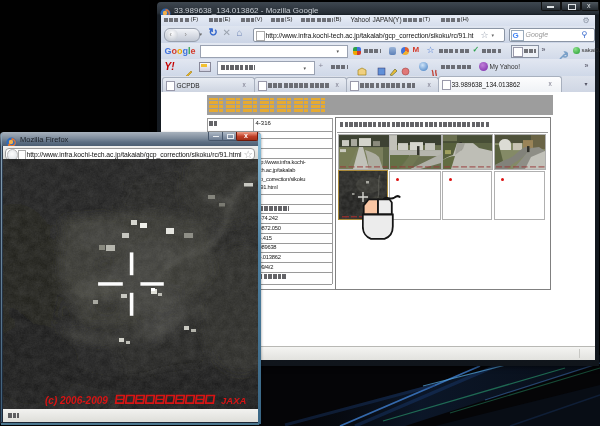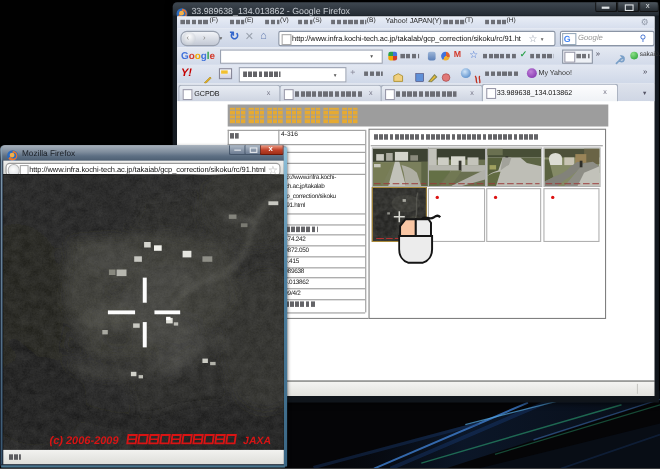--- a/index.html
+++ b/index.html
@@ -41,21 +41,21 @@
 </svg>
 
 <div class="abs" id="mainwin" style="left:157px;top:2px;width:442px;height:364px;background:linear-gradient(180deg,#3e4750 0,#272e36 11px,#171d24 13px,#10151b 100%);border-radius:4px 4px 0 0;box-shadow:0 0 6px rgba(0,0,0,.8);">
   <div class="abs" style="left:3px;top:3px;width:12px;height:11px;">
     <svg width="12" height="11">
           <circle cx="5.5" cy="5.5" r="5" fill="#2b6bc0"></circle>
           <path d="M5.5 1 A4.5 4.5 0 1 1 1.6 8 L3.5 6 A2.6 2.6 0 1 0 5.5 3 Z" fill="#e8762a"></path>
           <circle cx="5" cy="5" r="2.2" fill="#f4b04a"></circle>
         </svg>
   </div>
-  <div class="txt" style="left:17px;top:4px;font-size:8px;color:#c8cdd3;">33.989638_134.013862 - Google Firefox</div>
+  <div class="txt" style="left:17px;top:4px;font-size:8px;color:#c8cdd3;">33.989638_134.013862 - Mozilla Google</div>
   <div class="abs" style="left:384px;top:0px;width:18px;height:8px;background:linear-gradient(#4e565e,#23292f);border:1px solid #111;border-top:0;border-radius:0 0 2px 2px;">
         <div class="abs" style="left:5px;top:4px;width:7px;height:2px;background:#dfe3e6;"></div>
       </div>
   <div class="abs" style="left:404px;top:0px;width:18px;height:8px;background:linear-gradient(#4e565e,#23292f);border:1px solid #111;border-top:0;border-radius:0 0 2px 2px;">
         <div class="abs" style="left:6px;top:2px;width:6px;height:4px;border:1px solid #dfe3e6;"></div>
       </div>
   <div class="abs" style="left:424px;top:0px;width:16px;height:8px;background:linear-gradient(#4e565e,#23292f);border:1px solid #111;border-top:0;border-radius:0 0 2px 2px;">
         <div class="txt" style="left:5px;top:0px;font-size:7px;color:#dfe3e6;">x</div>
       </div>
 

